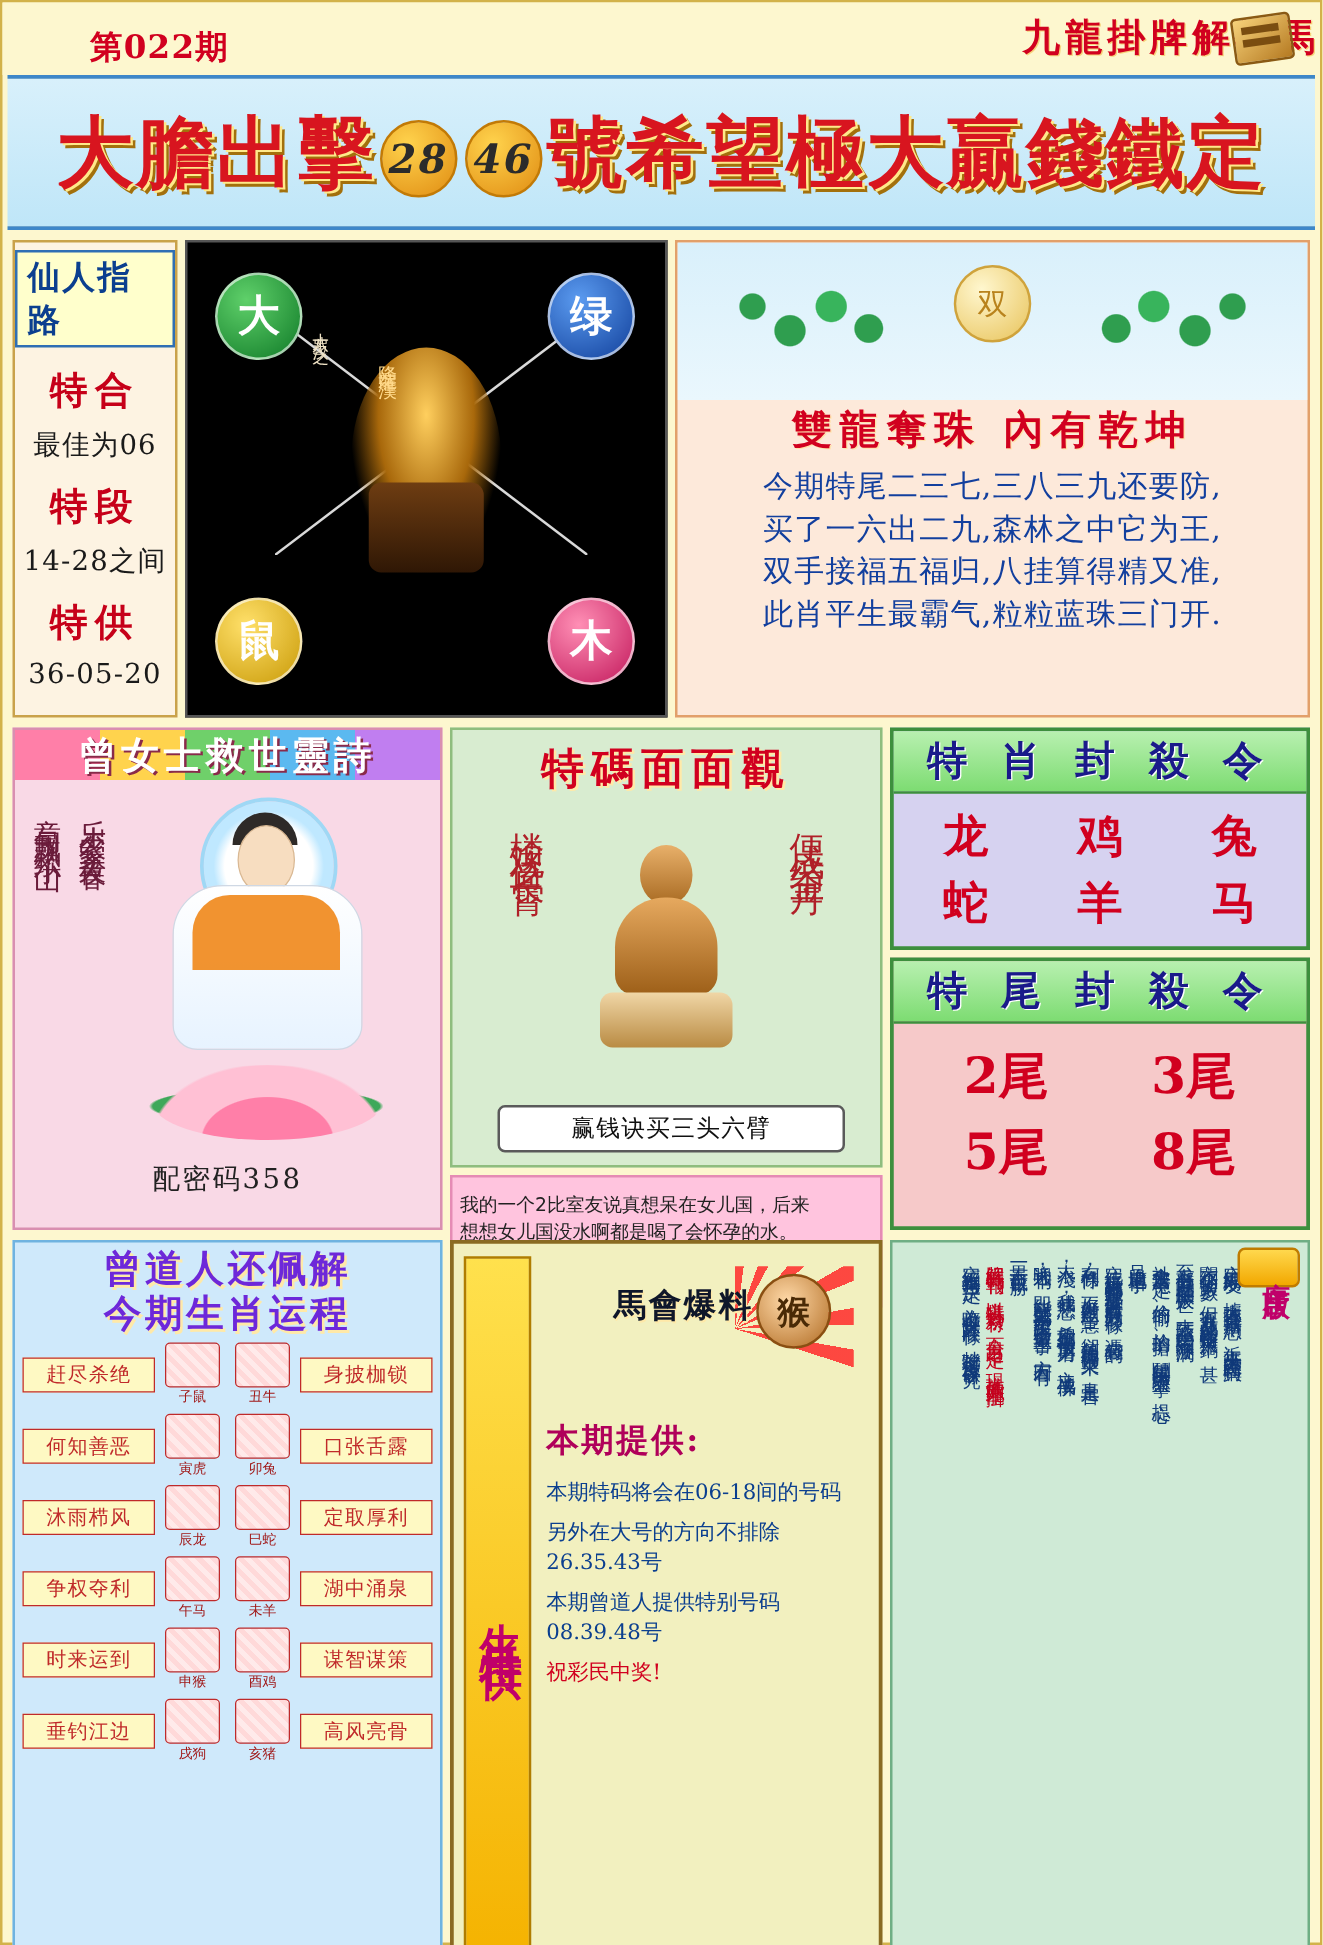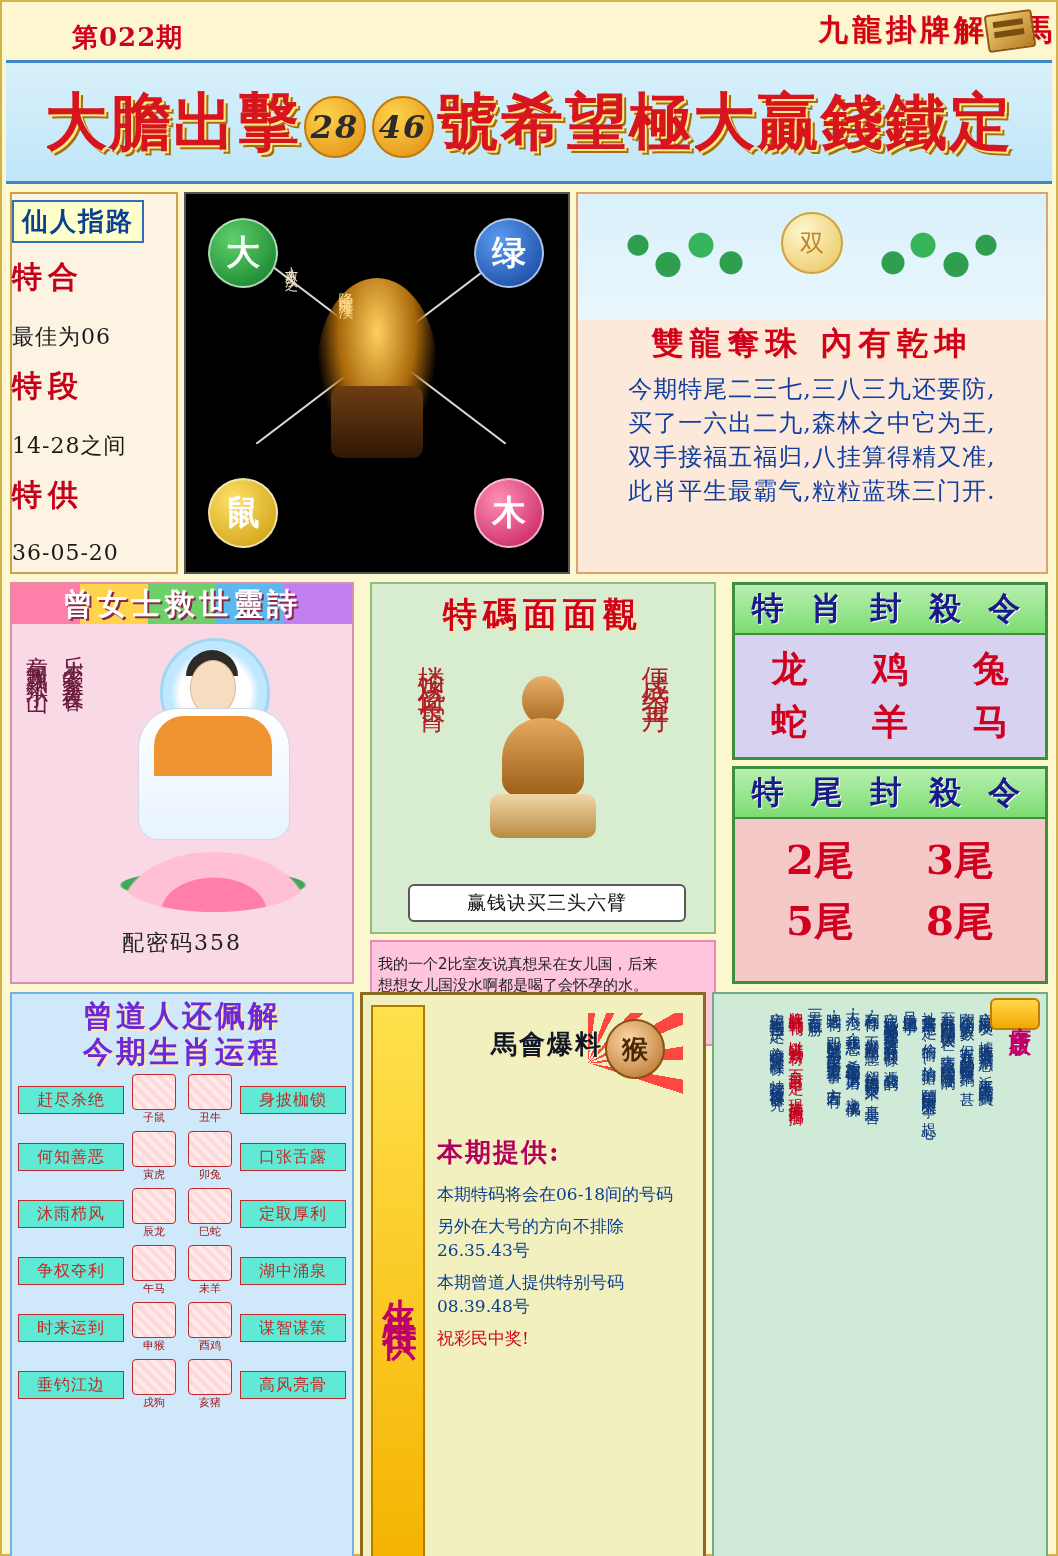--- a/index.html
+++ b/index.html
@@ -64,31 +64,31 @@
   .ball{
     display:inline-block;width:58px;height:58px;border-radius:50%;
     background:radial-gradient(circle at 35% 30%,#ffd34d,#e08c12);
     color:#2b2b2b;font-size:32px;line-height:58px;text-align:center;
     vertical-align:middle;margin:0 3px;text-shadow:none;
     border:2px solid #c27a06;font-family:"DejaVu Serif", serif;font-style:italic;
   }
   
   .row1{display:flex;gap:6px;padding:8px 8px 0 8px;height:390px;box-sizing:border-box;}
   .card-fairy{
-    width:168px;background:#fdf3e2;border:2px solid #c9a24a;
-    display:flex;flex-direction:column;align-items:flex-start;padding-top:6px;
+    width:132px;background:#fdf3e2;border:2px solid #c9a24a;
+    display:flex;flex-direction:column;align-items:center;padding-top:6px;
     box-sizing:border-box;
   }
   .fairy-title{
     background:#ffffcc;border:2px solid #2f6fb4;color:#0b3f8f;
     font-family:"DejaVu Serif", serif;font-weight:bold;font-size:26px;
     padding:2px 8px;letter-spacing:2px;
   }
   .fairy-k{font-family:"DejaVu Serif", serif;font-size:30px;font-weight:bold;color:#c60019;margin-top:14px;letter-spacing:6px;}
-  .fairy-v{font-family:"DejaVu Serif", serif;font-size:22px;color:#1a1a1a;margin-top:24px;letter-spacing:1px;}
+  .fairy-v{font-family:"DejaVu Serif", serif;font-size:22px;color:#1a1a1a;margin-top:8px;letter-spacing:1px;}
   .photo{
     width:382px;background:#000;border:2px solid #555;position:relative;overflow:hidden;
   }
   .photo .circ{
     position:absolute;width:66px;height:66px;border-radius:50%;
     font-family:"DejaVu Serif", serif;font-size:34px;font-weight:bold;
     color:#fff;display:flex;align-items:center;justify-content:center;
     border:2px solid rgba(255,255,255,.6);
   }
   .c-big{left:22px;top:24px;background:radial-gradient(circle at 35% 30%,#5fd06a,#0f7a27);}
@@ -141,21 +141,21 @@
     text-align:center;font-family:"DejaVu Serif", serif;font-weight:bold;
     font-size:32px;color:#d1001f;letter-spacing:6px;margin-top:2px;
     text-shadow:1px 1px 0 #ffe1a8;
   }
   .poem{padding:6px 14px 0 14px;}
   .poem div{
     font-family:"DejaVu Serif", serif;font-size:24px;color:#123f9e;
     letter-spacing:1px;line-height:34px;text-align:center;
   }
   
-  .row2{display:flex;gap:16px;padding:8px 8px 0 8px;height:410px;box-sizing:border-box;}
+  .row2{display:flex;gap:6px;padding:8px 8px 0 8px;height:410px;box-sizing:border-box;}
   .card-lady{width:344px;background:#f9d9e6;border:2px solid #d98fb0;box-sizing:border-box;}
   .lady-title{
     display:flex;height:40px;align-items:center;justify-content:center;
     background:linear-gradient(90deg,#ff7fa8 0 20%,#ffd34d 20% 40%,#6fd06a 40% 60%,#5bb9f0 60% 80%,#c07ef0 80% 100%);
     font-family:"DejaVu Serif", serif;font-size:30px;font-weight:bold;color:#fff;
     letter-spacing:4px;text-shadow:2px 2px 0 #8a2a4a;
   }
   .lady-body{position:relative;height:300px;}
   .lady-cols{
     position:absolute;left:10px;top:14px;display:flex;gap:6px;
@@ -247,21 +247,21 @@
   .card-zodiac{width:344px;background:#cfe9fb;border:2px solid #6fb3e0;box-sizing:border-box;}
   .zod-title{
     text-align:center;font-family:"DejaVu Serif", serif;font-weight:bold;
     font-size:30px;color:#6d28d9;letter-spacing:3px;line-height:36px;padding:4px 0 2px 0;
     text-shadow:2px 2px 0 #ffe9a8;
   }
   .zod-rows{padding:2px 6px;}
   .zrow{display:flex;align-items:center;justify-content:space-between;margin-bottom:6px;}
   .ztag{
     width:104px;height:26px;line-height:26px;text-align:center;
-    border:1px solid #c02a2a;background:#5eead4;color:#c02a2a;
+    border:1px solid #c02a2a;background:#fef9c3;color:#c02a2a;
     font-family:"DejaVu Serif", serif;font-size:16px;letter-spacing:1px;
   }
   .zani{width:52px;text-align:center;}
   .zani .ic{
     width:42px;height:34px;margin:0 auto;border:1px solid #c02a2a;border-radius:4px;
     background:repeating-linear-gradient(45deg,#ffd9d9 0 4px,#ffeaea 4px 8px);
   }
   .zani .nm{font-size:11px;color:#a01818;font-family:"DejaVu Serif", serif;}
   .card-baoliao{width:346px;background:#f2f0bf;border:3px solid #8a6b22;box-sizing:border-box;position:relative;}
   .bl-side{

